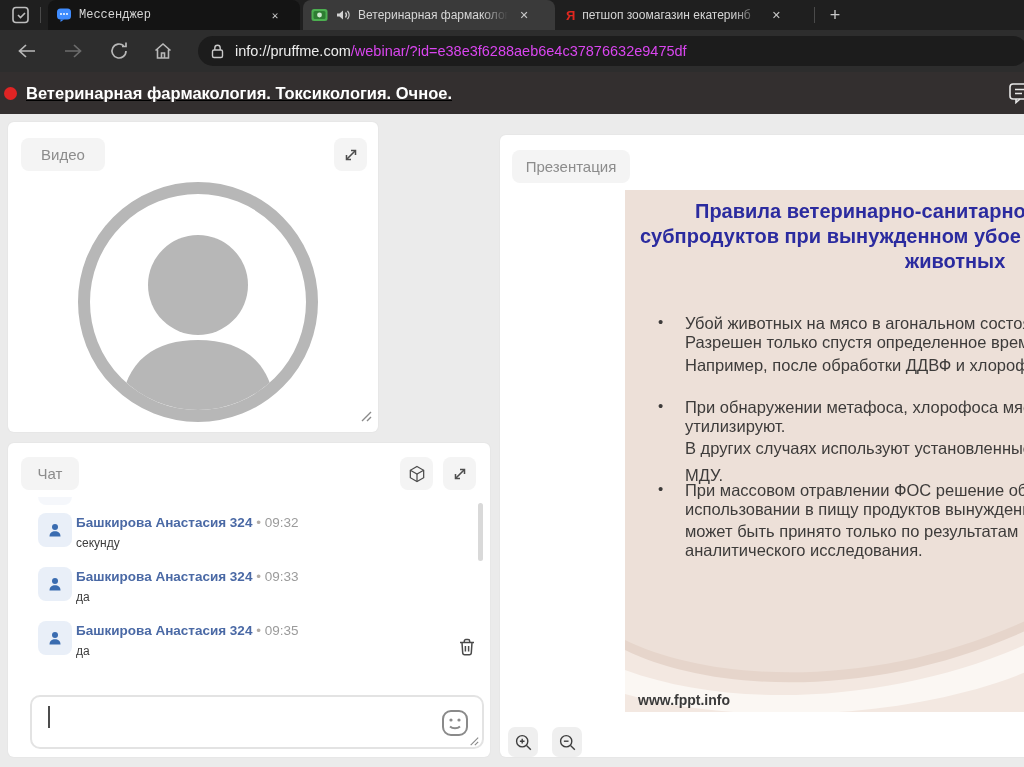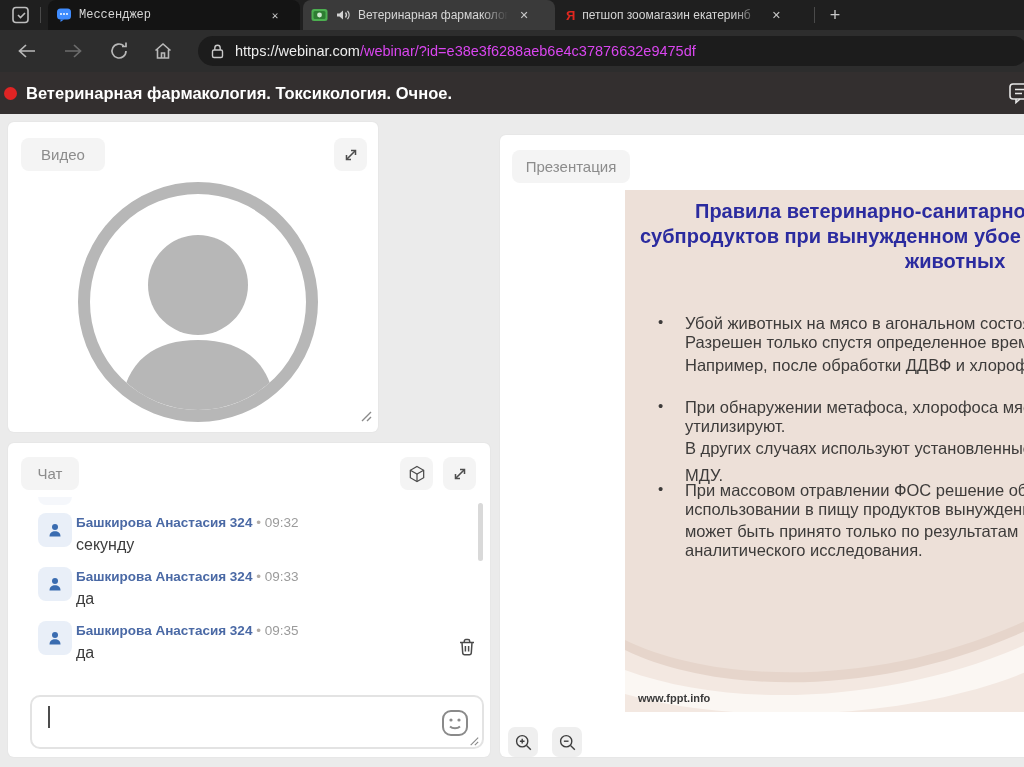--- a/index.html
+++ b/index.html
@@ -20,21 +20,21 @@
   .tabactions { position:absolute; left:10px; top:5px; width:22px; height:20px; color:#bdbdbd; }
 
   .toolbar { position:absolute; left:0; top:30px; width:1024px; height:42px; background:#2d2d2d; }
   .navbtn { position:absolute; top:10px; width:22px; height:22px; color:#b9b9b9; }
   .addrpill { position:absolute; left:198px; top:6px; width:830px; height:30px; background:#1c1c1c; border-radius:15px; display:flex; align-items:center; padding:0 12px; }
   .url { font-size:14.5px; white-space:nowrap; overflow:hidden; margin-left:10px; }
   .url .host { color:#ededed; }
   .url .path { color:#d946ef;text-align:right; }
 
   
-  .pagehead { position:absolute; left:0; top:72px; width:1024px; height:42px; background:#332f2f; display:flex; align-items:center; }
+  .pagehead { position:absolute; left:0; top:72px; width:1024px; height:42px; background:#332f2f; display:flex; align-items:center;text-decoration:underline; }
   .reddot { width:13px; height:13px; border-radius:50%; margin-left:4px; flex:0 0 auto; }
   .pagehead h1 { color:#ffffff; font-size:16.5px; font-weight:bold; margin-left:9px; white-space:nowrap; }
   .headchat { position:absolute; left:1008px; top:10px; width:24px; height:22px; color:#e6e6e6; }
 
   
   .panel { position:absolute; background:#ffffff; border-radius:6px; box-shadow:0 0 0 1px #e7e7e7; }
   .panel-video { left:8px; top:122px; width:370px; height:310px;text-align:center; }
   .panel-chat { left:8px; top:443px; width:482px; height:314px; }
   .panel-pres { left:500px; top:135px; width:540px; height:622px; }
 
@@ -45,35 +45,35 @@
   .avatar-ph { position:absolute; left:70px; top:60px; }
   .grip { position:absolute; color:#8a8a8a; }
 
   
   .chat-msgs { position:absolute; left:0; top:54px; width:540px; height:235px; overflow:hidden; }
   .msg { position:absolute; left:0; width:482px; }
   .msg-avatar { position:absolute; left:30px; top:2px; width:34px; height:34px; background:#e9eff8; border-radius:8px; display:flex; align-items:center; justify-content:center; }
   .msg-name { position:absolute; left:68px; top:4px; font-size:13.5px; font-weight:bold; white-space:nowrap; }
   .msg-name .t { font-weight:normal; color:#9b9b9b; }
   .msg-name .d { font-weight:normal; color:#b3aca6; }
-  .msg-text { position:absolute; left:68px; top:25px; font-size:16px; color:#3c3c3c; }
+  .msg-text { position:absolute; left:68px; top:25px; font-size:12px; color:#3c3c3c; }
   .trash { position:absolute; left:447px; top:138px; width:24px; height:24px; color:#4a4a4a; }
   .chat-scroll { position:absolute; left:470px; top:60px; width:5px; height:58px; background:#d9d9d9; border-radius:3px; }
   .partial { position:absolute; top:-28px; opacity:.45; }
   .chat-inputwrap { position:absolute; left:22px; top:252px; width:454px; height:54px; border:2px solid #e3e3e3; border-radius:10px; background:#fff; }
   .chat-input { position:absolute; left:14px; top:6px; width:380px; height:40px; border:none; resize:none; outline:none; font-family:"Liberation Sans", sans-serif; font-size:14px; background:transparent; }
   .caret { position:absolute; left:16px; top:9px; width:1.5px; height:22px; background:#4c4c4c; }
   .emojibtn { position:absolute; right:12px; top:11px; width:30px; height:30px; color:#8a8a8a; }
 
   
   .slide { position:absolute; left:125px; top:55px; width:415px; height:522px; background:#ede0d8; overflow:hidden; }
   .slide-title { position:absolute; font-weight:bold; font-size:20px; white-space:nowrap; }
   .slide-line { position:absolute; left:60px; font-size:16.5px; color:#3d3b3a; white-space:nowrap; }
   .slide-line.b::before { content:"•"; position:absolute; left:-27px; top:-1px; font-size:15px; }
-  .slide-footer { position:absolute; left:13px; top:502px; font-size:11px; font-weight:bold; color:#3a3a3a; }
+  .slide-footer { position:absolute; left:13px; top:502px; font-size:14px; font-weight:bold; color:#3a3a3a; }
   .swoosh { position:absolute; left:0; top:402px; }
   .zoombtn { position:absolute; width:30px; height:30px; background:#efefef; border-radius:7px; display:flex; align-items:center; justify-content:center; color:#3d3d3d; }
 
   svg { display:block; }
 </style>
 </head>
 <body>
 
 <div class="screen">
 
@@ -151,21 +151,21 @@
           <path d="M3.5 10.5 L11 4 l7.5 6.5 M5.5 9.5 V18 h11 V9.5 M9.5 18 v-5 h3 v5"></path>
         </svg>
     </span>
     <div class="addrpill">
       <span>
         <svg width="15" height="17" viewBox="0 0 15 17" fill="none" stroke="#c9c9c9" stroke-width="1.4">
             <rect x="2.5" y="7" width="10" height="7.5" rx="1.5"></rect>
             <path d="M4.8 7 V5 a2.7 2.7 0 0 1 5.4 0 V7"></path>
           </svg>
       </span>
-      <span class="url"><span class="host">https://webinar.com</span><span class="path">/webinar/?id=e38e3f6288aeb6e4c37876632e9475df</span></span>
+      <span class="url"><span class="host">info://pruffme.com</span><span class="path">/webinar/?id=e38e3f6288aeb6e4c37876632e9475df</span></span>
     </div>
   </div>
 
   <div class="pagehead">
     <span class="reddot" style="background:#e02424"></span>
     <h1>Ветеринарная фармакология. Токсикология. Очное.</h1>
     <span class="headchat">
       <svg width="24" height="22" viewBox="0 0 24 22" fill="none" stroke="currentColor" stroke-width="1.6">
           <rect x="2" y="2" width="20" height="15" rx="3"></rect>
           <path d="M7 7.5 h10 M7 11.5 h7 M8 17 v3.5 l4 -3.5"></path>

